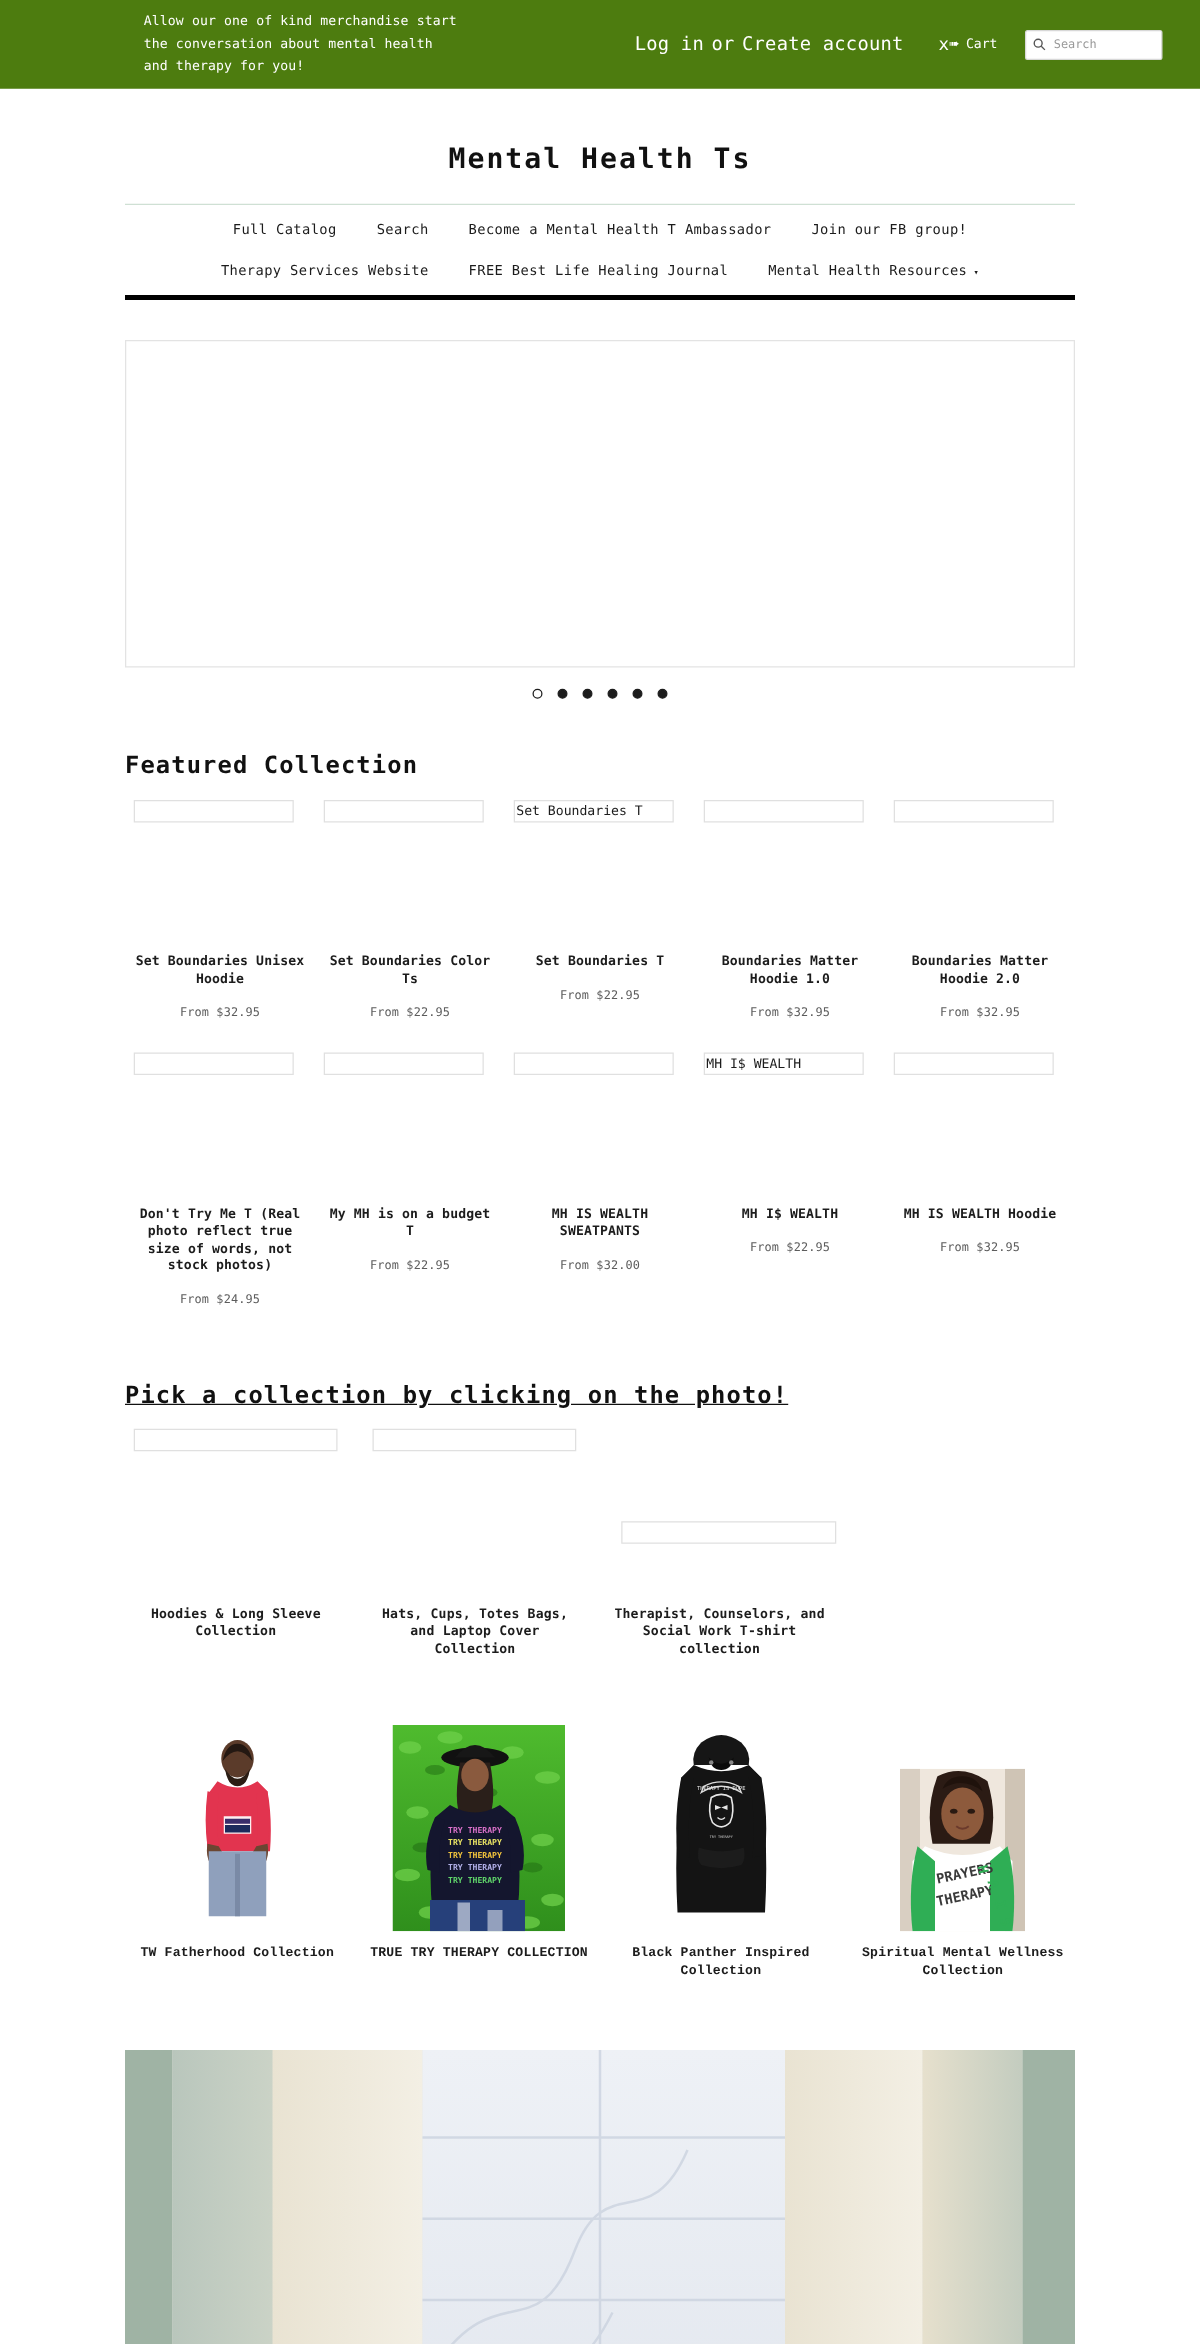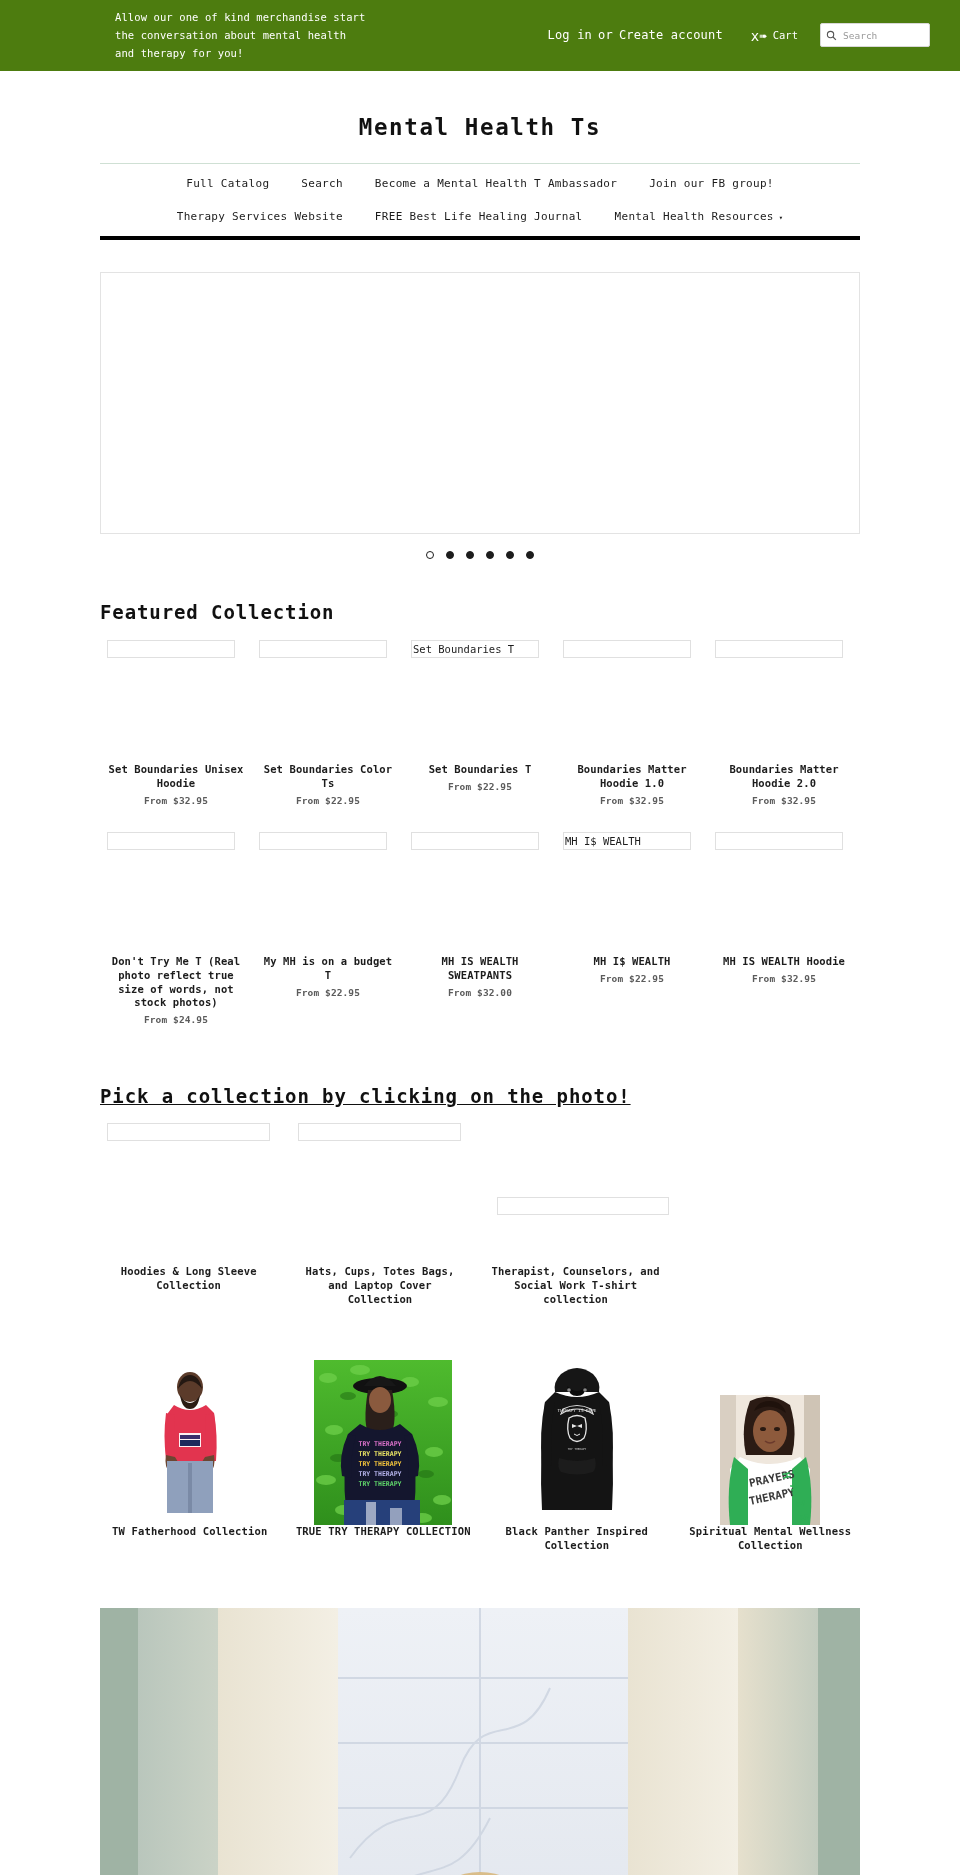--- a/index.html
+++ b/index.html
@@ -38,21 +38,21 @@
     max-width: 255px;
     flex: 0 0 auto;
   }
   .announce-right {
     margin-left: auto;
     display: flex;
     align-items: center;
     gap: 0;
   }
   .acct-links {
-    font-size: 12px;
+    font-size: 15px;
     letter-spacing: 0.2px;
     white-space: nowrap;
     display: flex;
     align-items: baseline;
     gap: 6px;
   }
   .acct-links a {
     color: #ffffff;
     text-decoration: none;
   }
@@ -234,23 +234,22 @@
     font-size: 10.5px;
     line-height: 1.32;
     font-weight: bold;
     color: #1c1c1c;
     letter-spacing: 0.1px;
     margin: 0;
   }
   .prod-price {
     font-size: 9.5px;
     color: #5c5c5c;
-    margin-top: 4px;
+    margin-top: 14px;
     letter-spacing: 0.1px;
-    font-weight: bold;
   }
   .pg-row-spacer { height: 26px; grid-column: 1 / -1; }
 
   
   .collections-head { margin-top: 60px; margin-bottom: 16px; text-decoration: underline; }
   .collection-grid {
     display: grid;
     grid-template-columns: repeat(4, 1fr);
     column-gap: 14px;
   }
@@ -289,27 +288,29 @@
     grid-template-columns: repeat(4, 1fr);
     column-gap: 14px;
     margin-top: 58px;
   }
   .photo-card { text-align: center; display: flex; flex-direction: column; }
   .photo-box {
     height: 160px;
     display: flex;
     align-items: flex-end;
     justify-content: center;
+    margin-bottom: 12px;
   }
   .photo-title {
     font-size: 10.5px;
     font-weight: bold;
     line-height: 1.32;
     color: #1c1c1c;
     letter-spacing: 0.15px;
+    font-family: Liberation Mono, monospace;
   }
 
   
   .ph { position: relative; overflow: hidden; }
   .ph-1 { width: 68px; height: 160px; background: #ffffff; }
   .ph-2 { width: 138px; height: 165px; }
   .ph-3 { width: 100px; height: 165px; background: #ffffff; }
   .ph-4 { width: 100px; height: 130px; }
 
   

